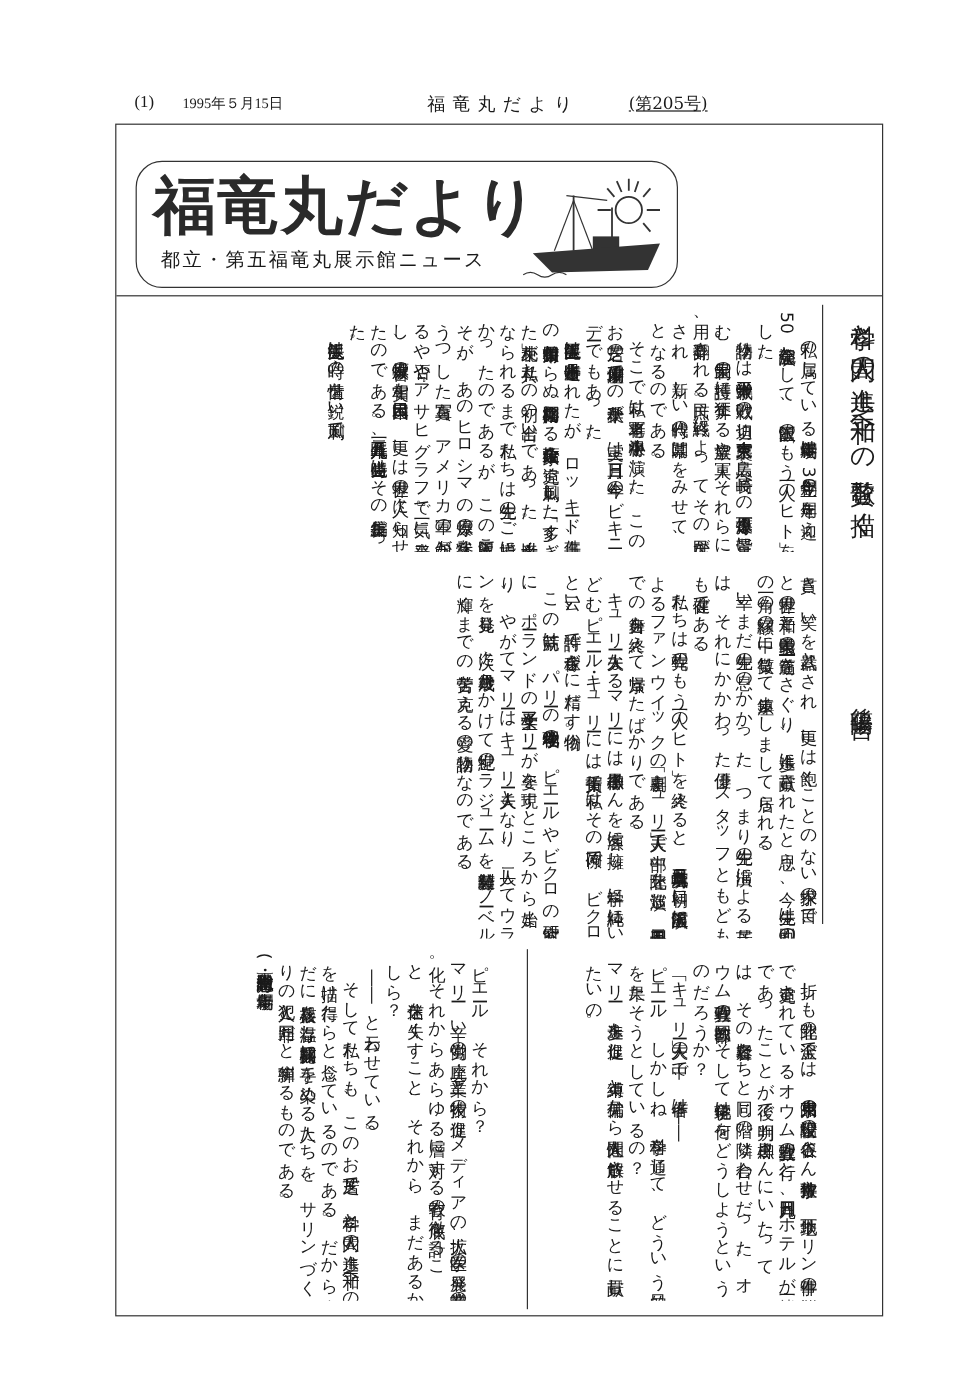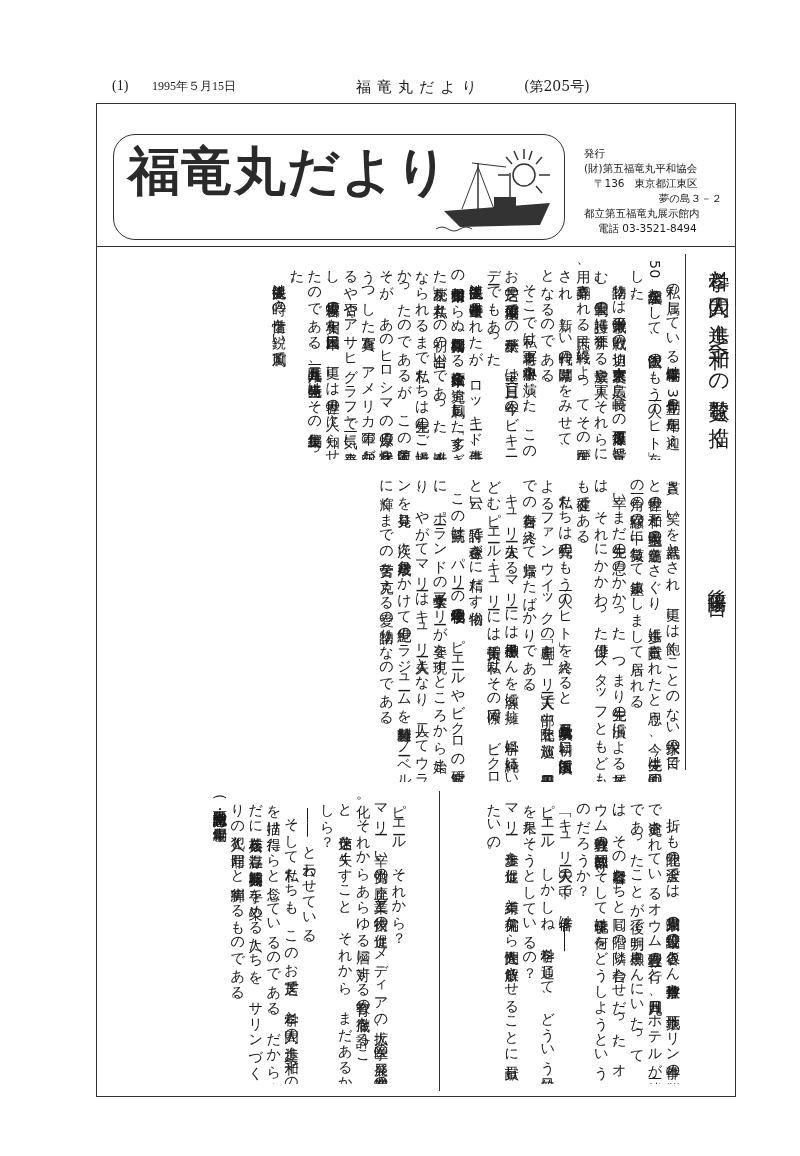--- a/index.html
+++ b/index.html
@@ -2,21 +2,21 @@
 <html><head>
 <meta charset="utf-8">
 <style>
   html, body { margin:0; padding:0; background:#fff; }
   body { width:800px; height:1156px; position:relative; overflow:hidden;
          font-family:"DejaVu Serif","Liberation Serif",serif; color:#1a1a1a; }
   .running-head { position:absolute; top:78px; left:0; width:800px; height:24px; font-size:14px; }
   .rh-page { position:absolute; left:112px; top:0; font-family:"Liberation Serif",serif; }
   .rh-date { position:absolute; left:152px; top:0; font-family:"Liberation Serif",serif; font-size:12px; }
   .rh-title { position:absolute; left:356px; top:0; letter-spacing:6px; font-size:15px; }
-  .rh-issue { position:absolute; left:524px; top:0; font-size:14px; }
+  .rh-issue { position:absolute; left:524px; top:0; font-size:14px;text-decoration:underline; }
 
   .frame { position:absolute; left:96px; top:103px; width:640px; height:994px;
            border:1.5px solid #333; box-sizing:border-box; }
 
   .masthead-box { position:absolute; left:16px; top:30px; width:450px; height:104px;
                   border:1.5px solid #333; border-radius:22px; }
   .masthead-title { position:absolute; left:14px; top:2px; font-size:52px; font-weight:bold;
                     letter-spacing:1px; font-family:"DejaVu Serif",serif; color:#2a2a2a; }
   .masthead-sub { position:absolute; left:20px; top:72px; font-size:16px; letter-spacing:2px;
                   font-family:"DejaVu Sans",sans-serif; }
@@ -56,20 +56,21 @@
   <span class="rh-page">(1)</span>
   <span class="rh-date">1995年５月15日</span>
   <span class="rh-title">福竜丸だより</span>
   <span class="rh-issue">(第205号)</span>
 </div>
 
 <div class="frame">
 
   <div class="masthead-box">
     <div class="masthead-title">福竜丸だより</div>
+    <div class="masthead-sub">都立・第五福竜丸展示館ニュース</div>
     <svg class="ship" viewBox="0 0 130 92">
       <circle cx="92" cy="30" r="11" fill="none" stroke="#333" stroke-width="1.5"></circle>
       <g stroke="#333" stroke-width="1.5">
         <line x1="92" y1="4" x2="92" y2="14"></line>
           <line x1="110" y1="12" x2="104" y2="19"></line>
         <line x1="118" y1="30" x2="107" y2="30"></line>
           <line x1="110" y1="48" x2="104" y2="41"></line>
         <line x1="74" y1="12" x2="80" y2="19"></line>
           <line x1="66" y1="30" x2="77" y2="30"></line>
         <line x1="100" y1="6" x2="97" y2="15"></line>
@@ -79,31 +80,20 @@
       <line x1="46" y1="18" x2="46" y2="64" stroke="#333" stroke-width="1.5"></line>
       <line x1="78" y1="28" x2="78" y2="62" stroke="#333" stroke-width="1.5"></line>
       <line x1="46" y1="22" x2="30" y2="64" stroke="#333" stroke-width="1"></line>
       <line x1="46" y1="22" x2="62" y2="64" stroke="#333" stroke-width="1"></line>
       <rect x="62" y="52" width="22" height="12" fill="#333"></rect>
       <path d="M12 66 L118 58 L108 80 L28 82 Z" fill="#333"></path>
       <path d="M4 84 q6 -4 12 0 t12 0 t12 0" fill="none" stroke="#333" stroke-width="1"></path>
     </svg>
   </div>
 
-  <div class="publisher">
-    <div>発行</div>
-    <div>(財)第五福竜丸平和協会</div>
-    <div class="indent">
-      <span>〒136</span>
-      &nbsp;&nbsp;<span>東京都江東区</span>
-    </div>
-    <div class="right">夢の島３－２</div>
-    <div>都立第五福竜丸展示館内</div>
-    <div class="tel">電話 03-3521-8494</div>
-  </div>
 
   <div class="sep-top"></div>
 
   <div class="headline">科学と人間の進歩、平和への賛歌を描く</div>
   <div class="author">後藤陽吉</div>
   <div class="headline-rule"></div>
 
   <div class="tier tier-1">
     <p>私の属している青年劇場は、今年創立30周年を迎え、飯沢匡追悼・戦後50年記念公演として、飯沢匡の「もう一人のヒト」を上演した。</p>
     <p>物語りは太平洋戦争の敗戦の切迫、東京大空襲、広島、長崎への原爆投下等を背景に進む。天皇制の護持に狂奔する皇族や軍人、それらに利用、翻弄される庶民。終戦によってその庶民が解放され、新しい時代の幕開けをみせて、幕となるのである。</p>

